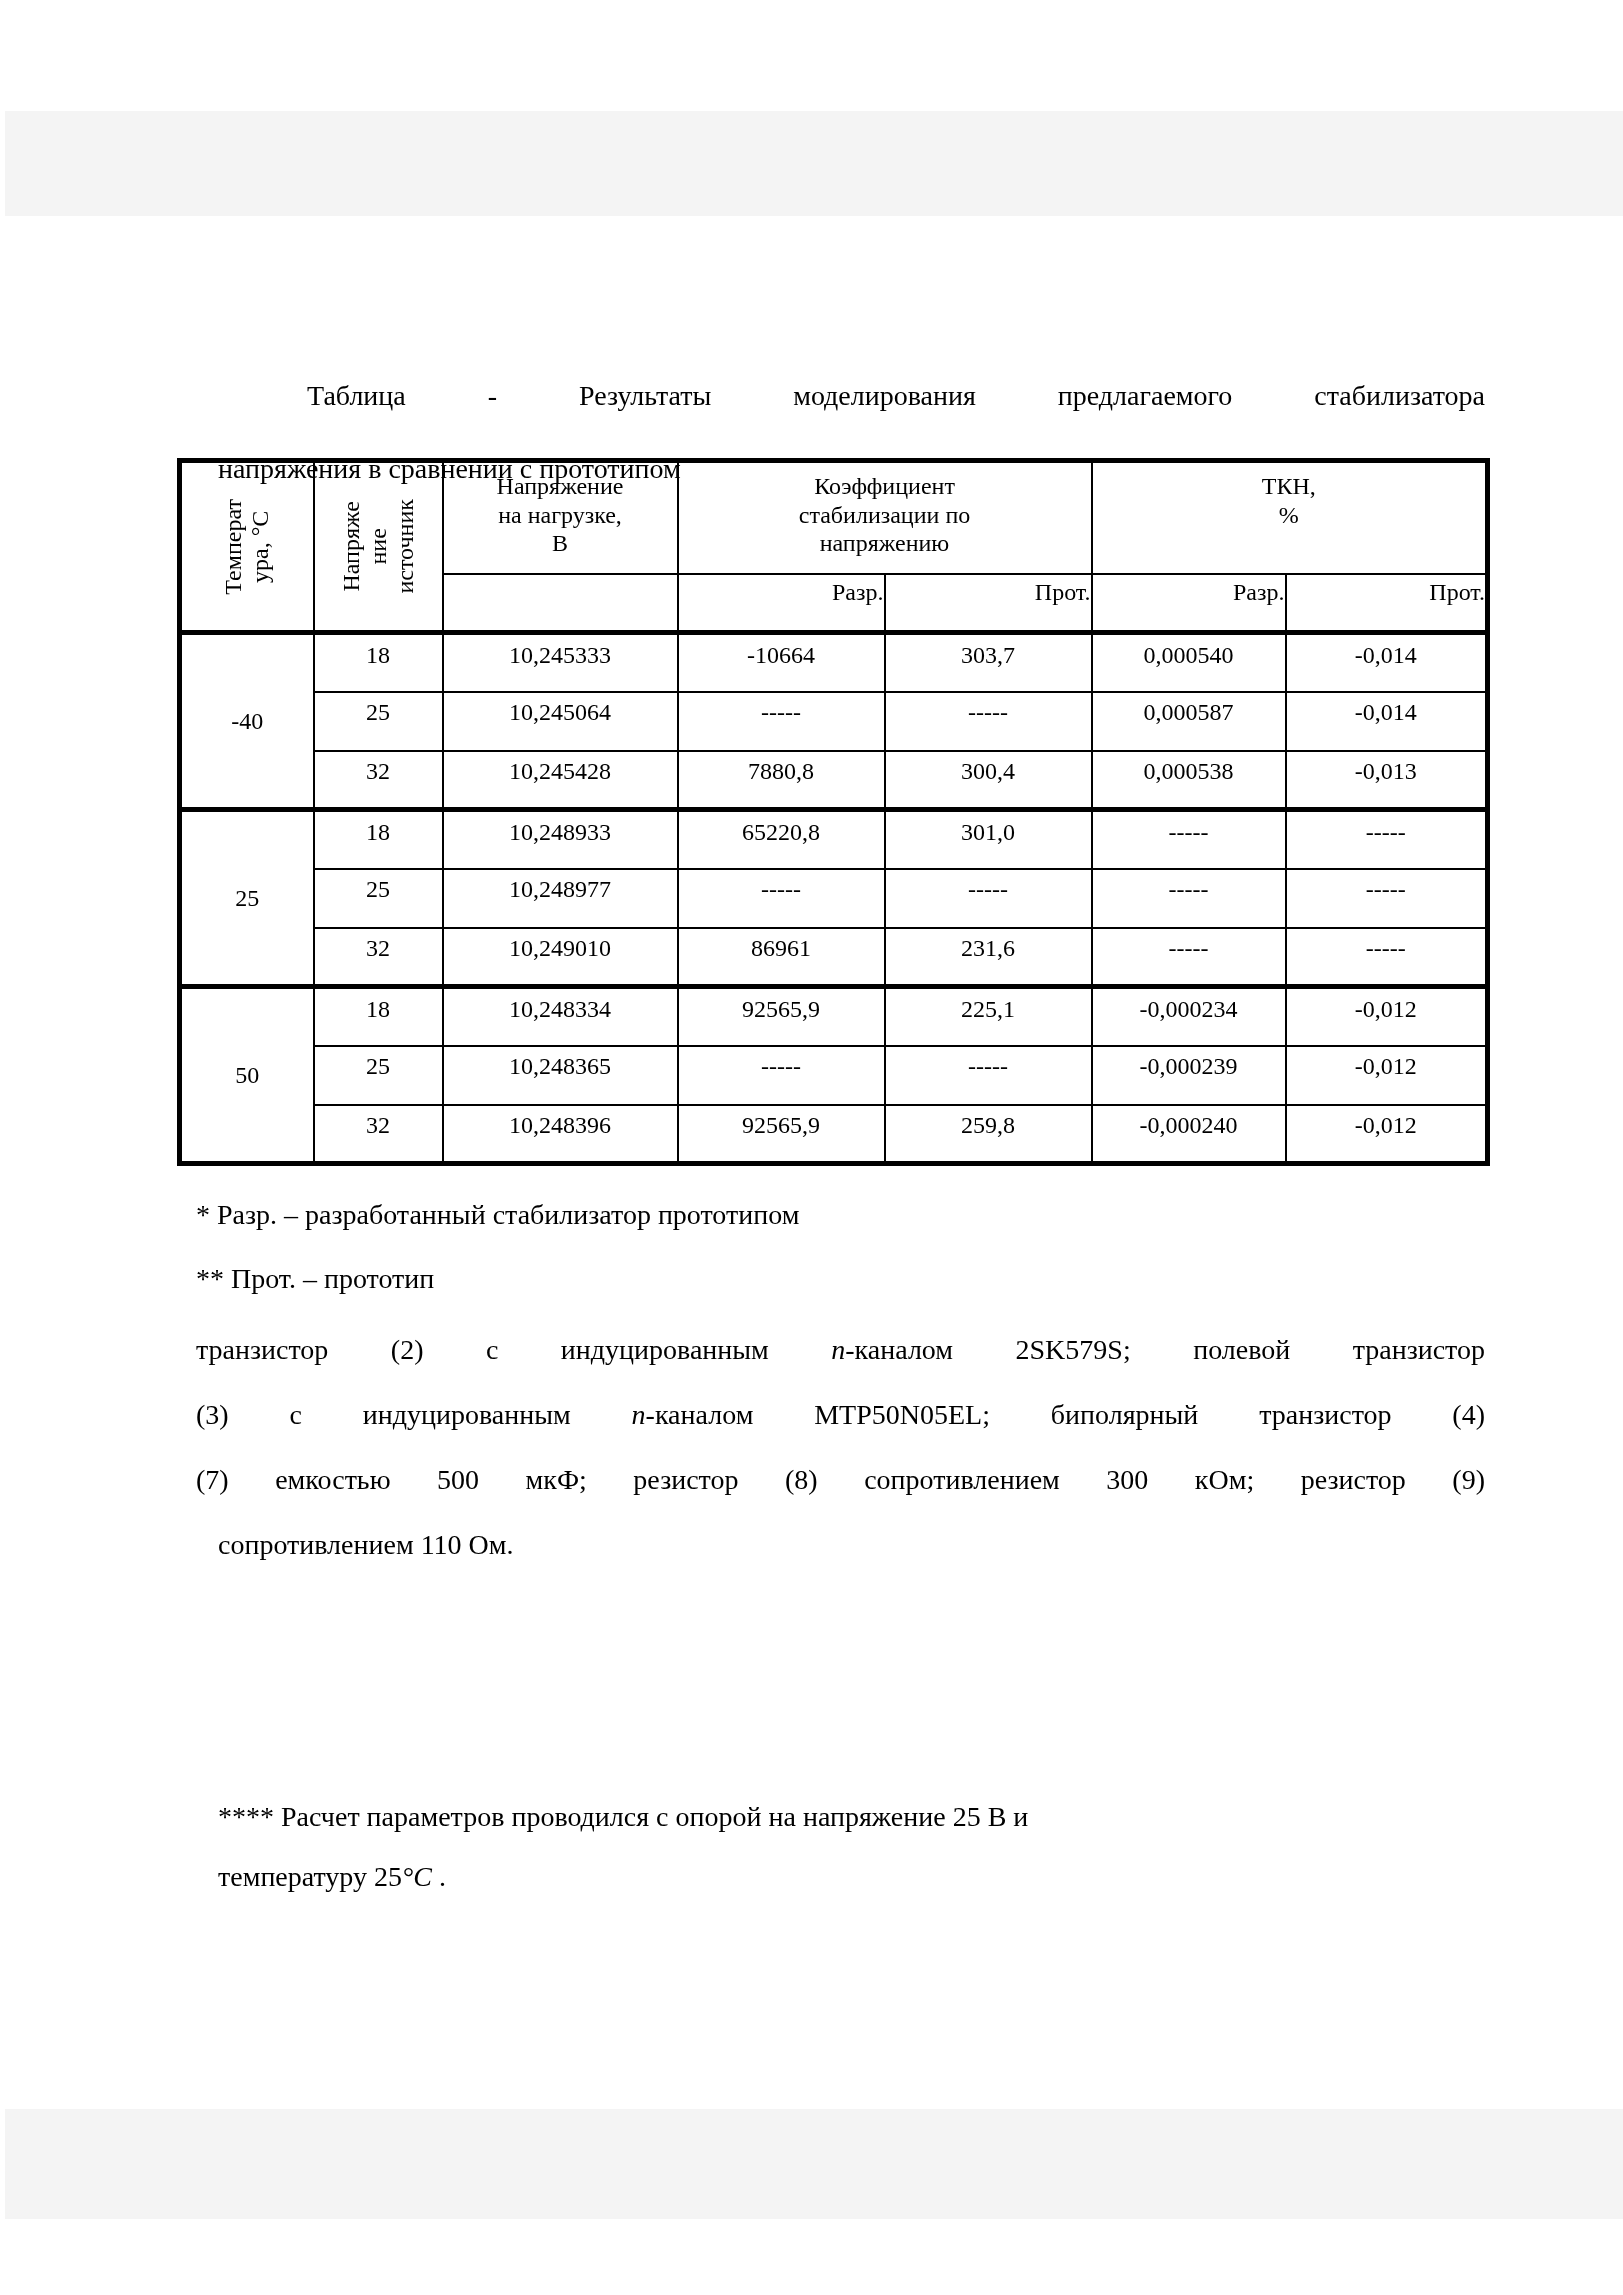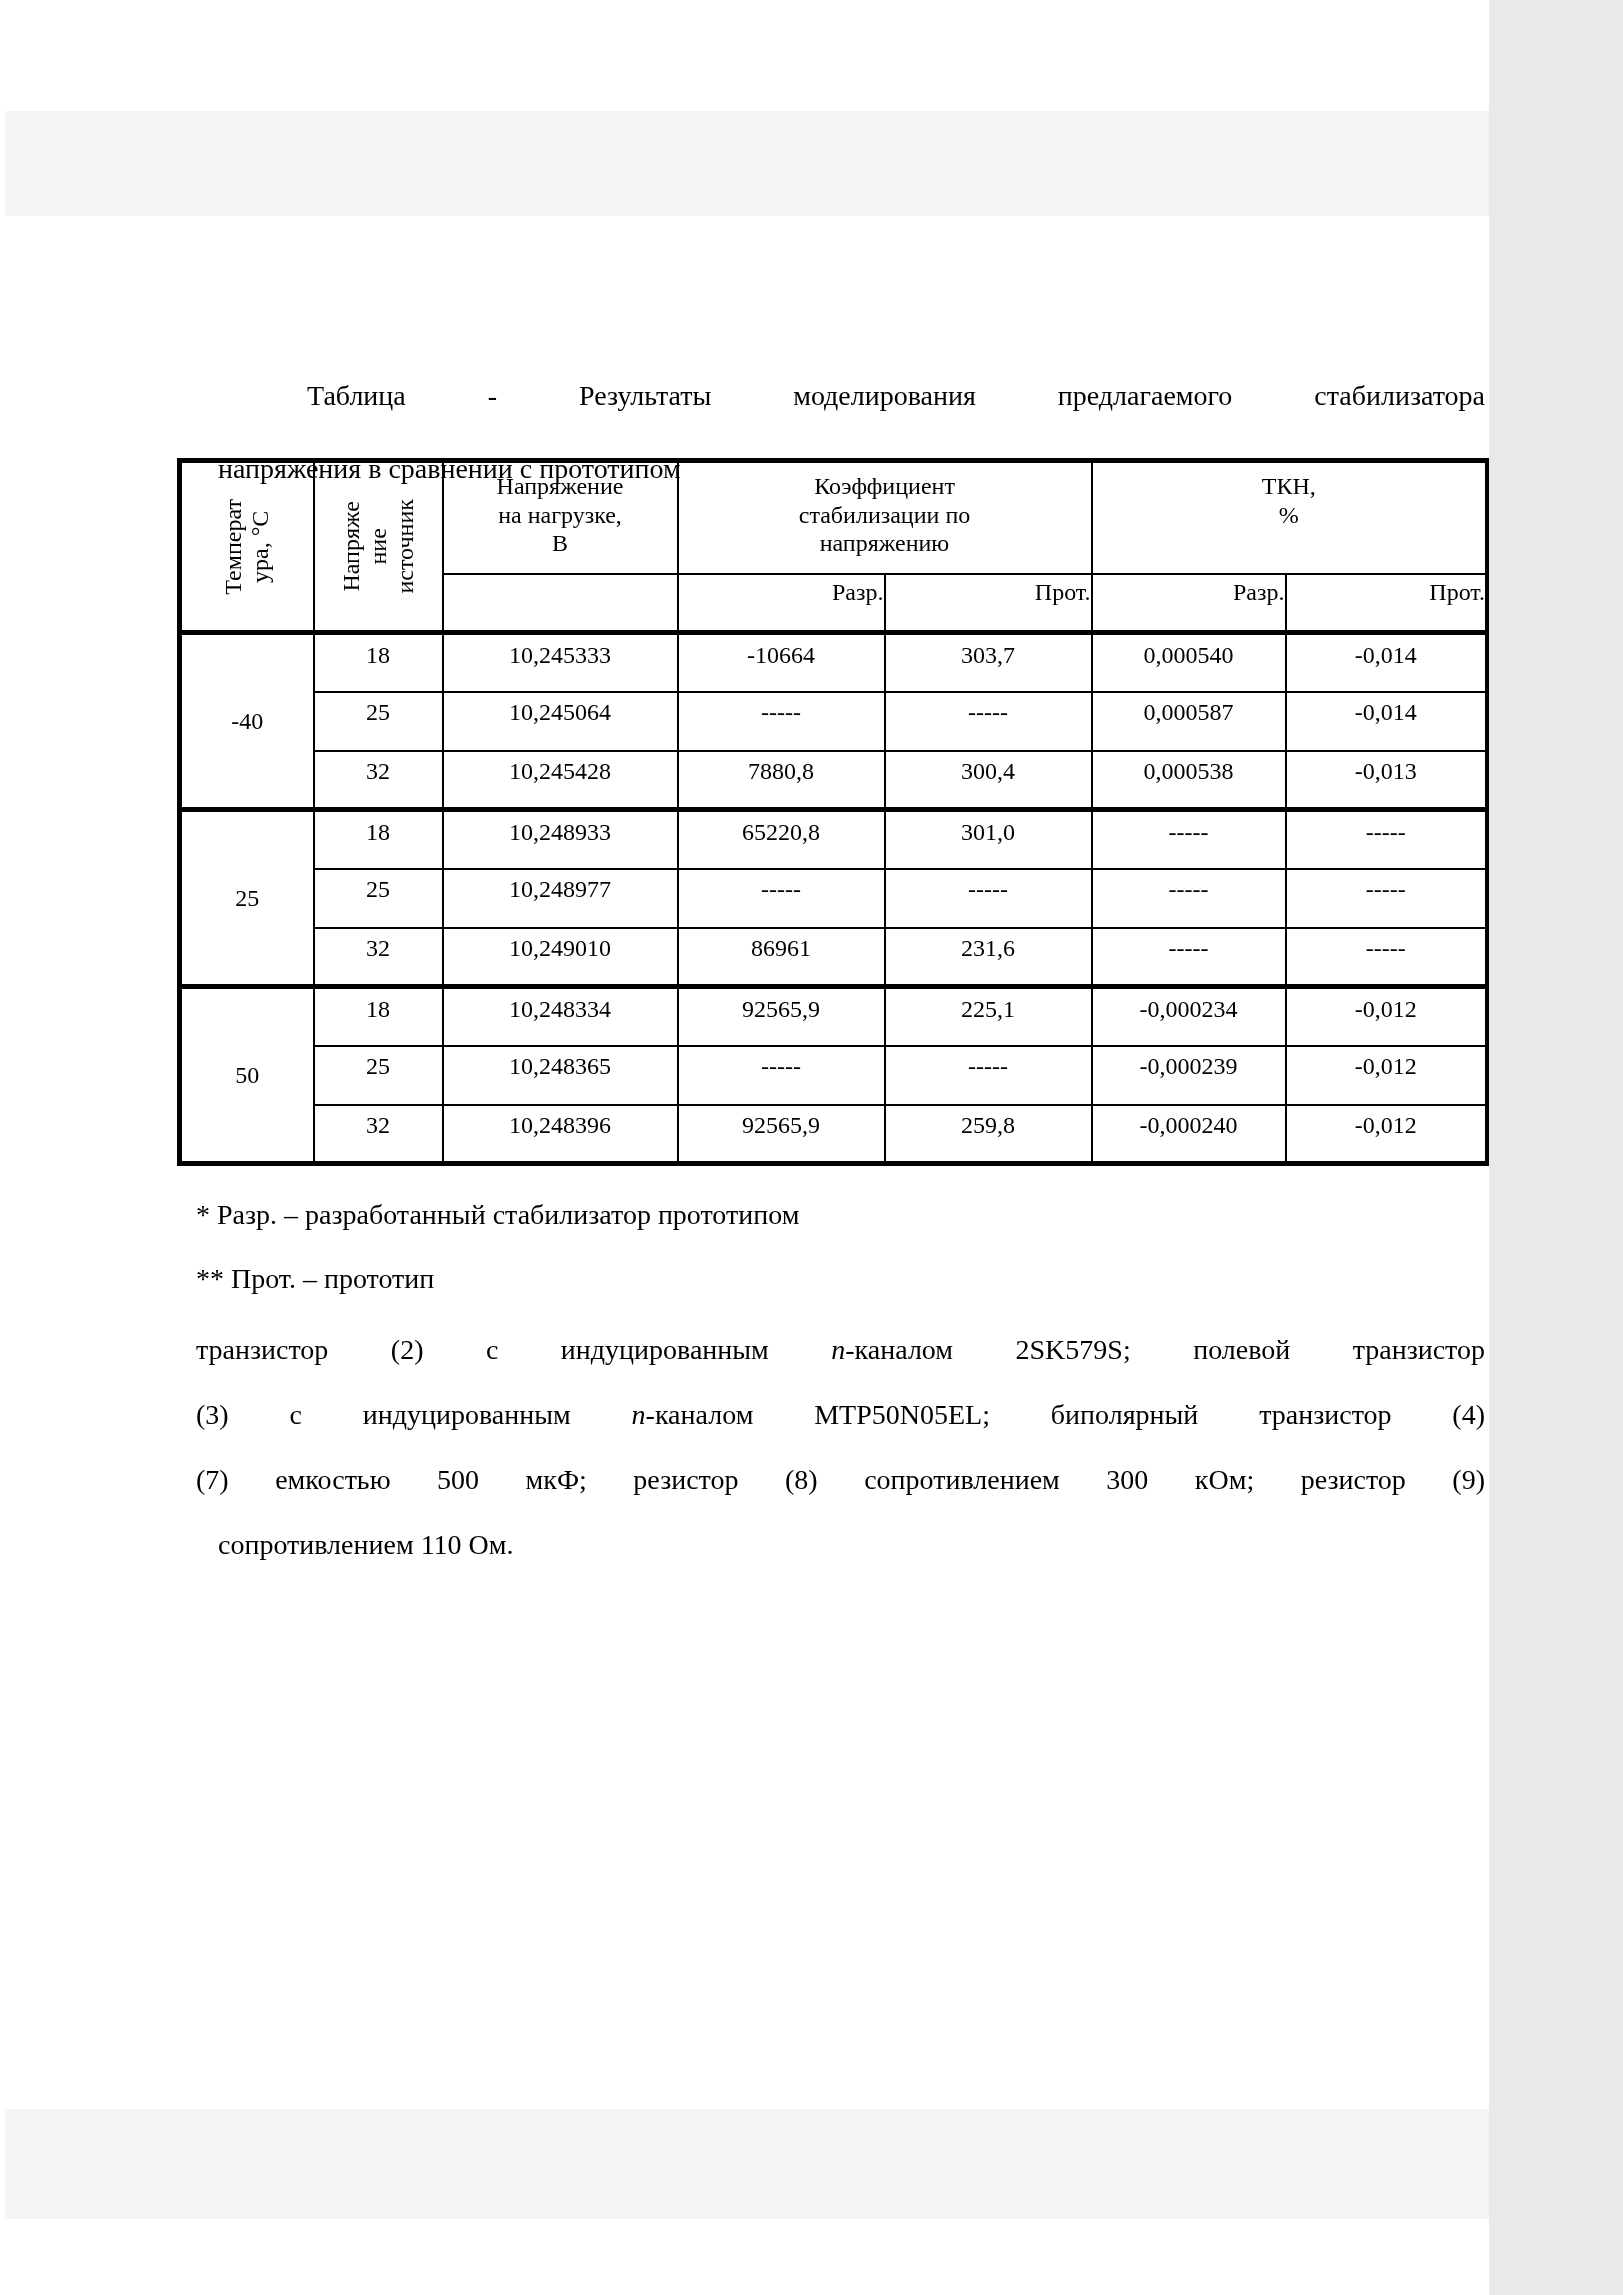--- a/index.html
+++ b/index.html
@@ -1,18 +1,18 @@
 <!DOCTYPE html>
 <html style="font-size:10.5px"><head>
 <meta charset="utf-8">
 <style>
   html,body{margin:0;padding:0;background:#e9e9e9;}
   .page{
     position:relative;
-    width:1489px;height:2295px;
+    width:1623px;height:2295px;
     background:#fff;
     font-family:"Liberation Serif", serif;
     color:#000;
     overflow:hidden;
   }
   .band{position:absolute;left:5.2px;right:0;background:#f4f4f4;}
   .band-top{top:111px;height:105px;}
   .band-bottom{top:2109px;height:110px;}
 
   
@@ -203,15 +203,19 @@
   <p class="fn fn1">* Разр. – разработанный стабилизатор прототипом</p>
   <p class="fn fn2">** Прот. – прототип</p>
 
   <div class="para3">
     <span class="jline"><span>транзистор (2) с индуцированным </span><span class="it">n</span><span>-каналом 2SK579S; полевой транзистор</span></span>
     <span class="jline"><span>(3) с индуцированным </span><span class="it">n</span><span>-каналом MTP50N05EL; биполярный транзистор (4)</span></span>
     <span class="jline">(7) емкостью 500 мкФ; резистор (8) сопротивлением 300 кОм; резистор (9)</span>
     <span class="lline">сопротивлением 110 Ом.</span>
   </div>
 
+  <div class="para4">
+    <span class="lline">**** Расчет параметров проводился с опорой на напряжение 25 В и</span>
+    <span class="lline"><span>температуру 25</span><span class="it">°C</span><span> .</span></span>
+  </div>
 
 </div>
 
 
 </body></html>

